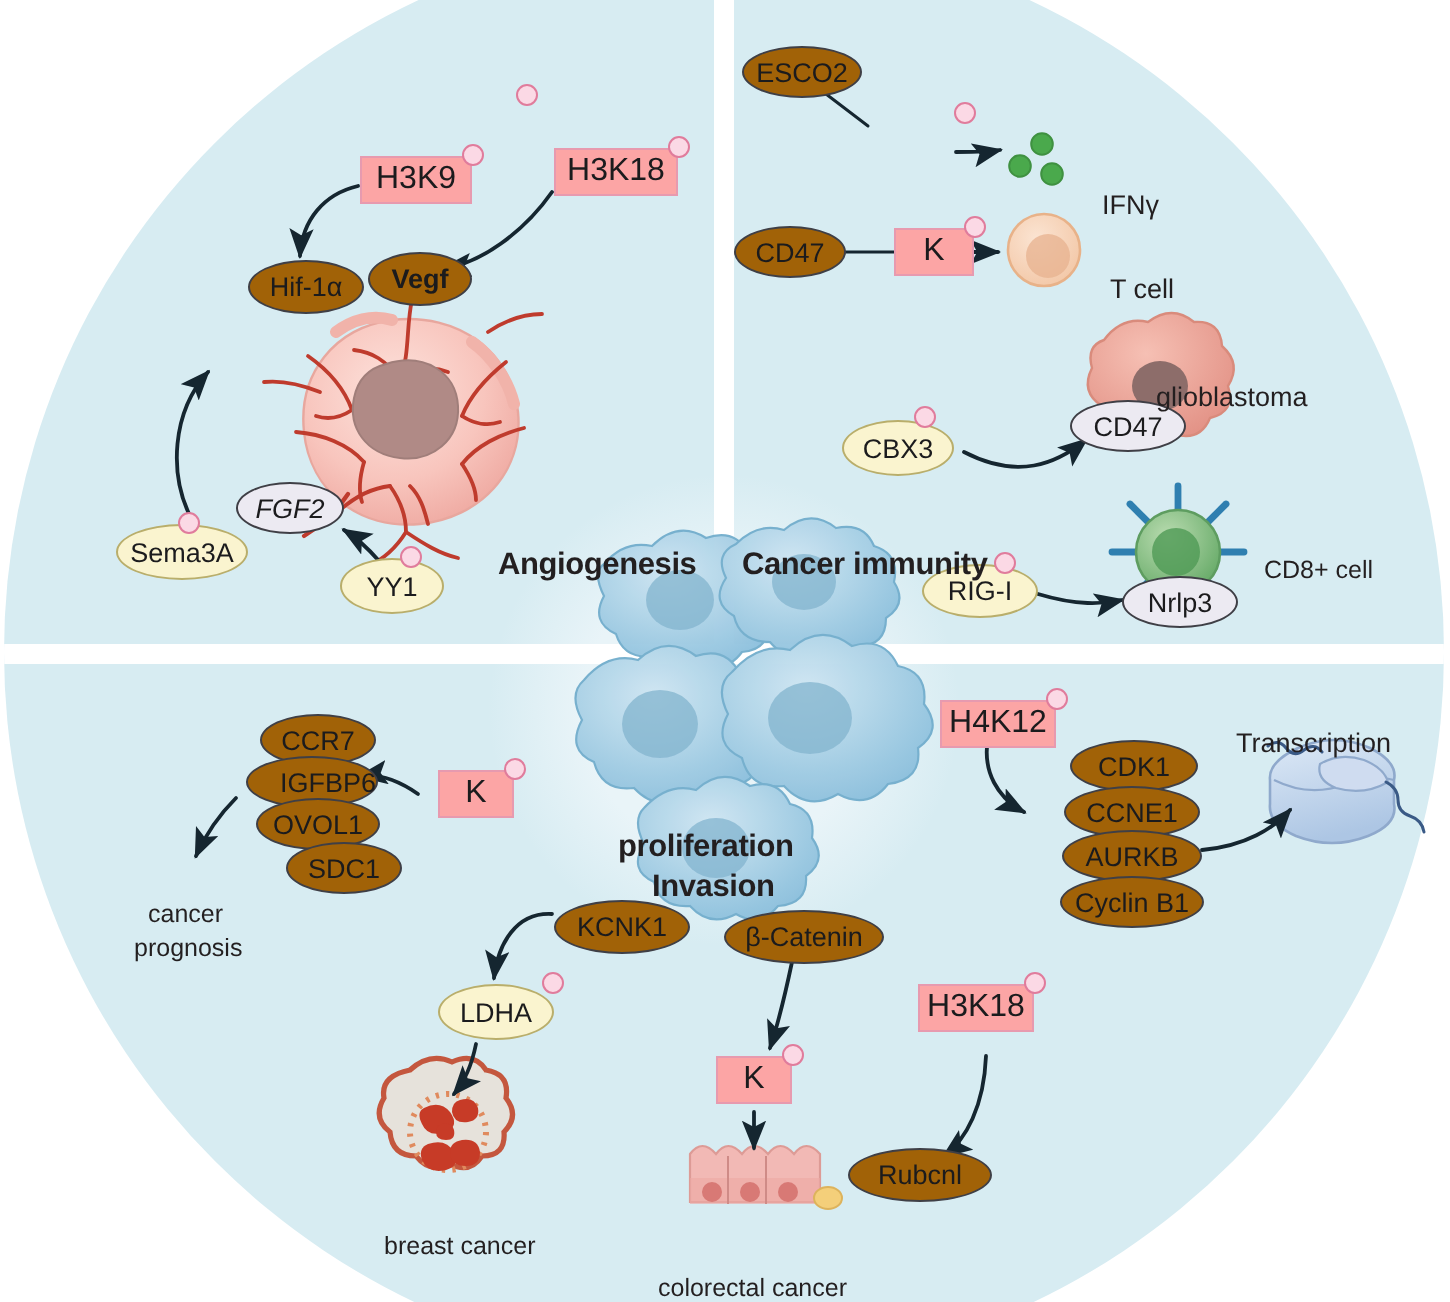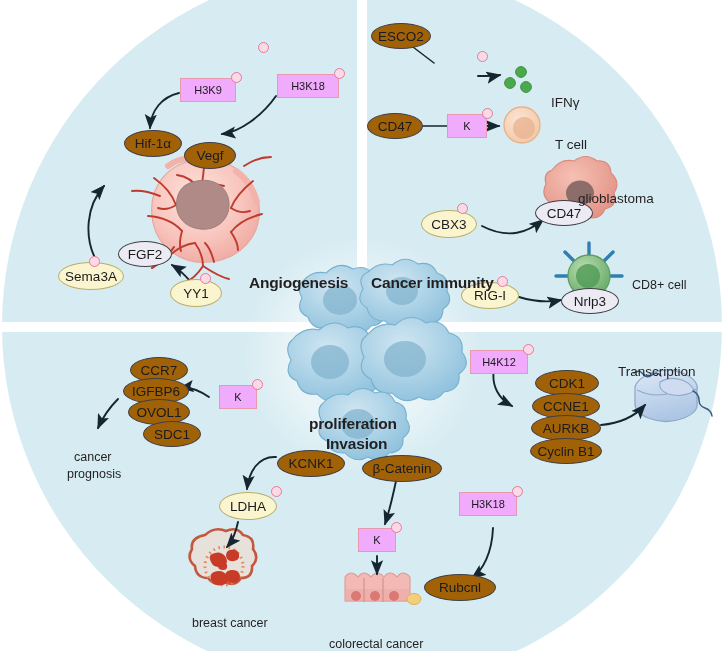--- a/index.html
+++ b/index.html
@@ -9,21 +9,21 @@
   .lbl{position:absolute;white-space:nowrap;color:#231f20;margin-top:19px;}
   .sect-title{font-weight:bold;font-size:15.5px;letter-spacing:-0.2px;}
   .plain{font-size:13.5px;}
   .plain-sm{font-size:12.5px;}
   
   .node{position:absolute;display:flex;align-items:center;justify-content:center;
         box-sizing:border-box;white-space:nowrap;color:#1b1b1d;}
   .ell{border:1.5px solid #3f3f46;border-radius:50%;background:#a16207;font-size:13.5px;}
   .ell-y{border:1.5px solid #b9ae6b;border-radius:50%;background:#faf4cf;font-size:13.5px;}
   .ell-w{border:1.5px solid #3f3f46;border-radius:50%;background:#eceaf2;font-size:13.5px;}
-  .box-k{border:1.6px solid #e79aaf;background:#f0abfc;font-size:11px;text-align:right;}
+  .box-k{border:1.6px solid #e79aaf;background:#fca5a5;font-size:16px;text-align:right;}
   .dot{position:absolute;width:11px;height:11px;border-radius:50%;
        background:#fbd9e5;border:1.6px solid #e07c9c;box-sizing:border-box;}
 </style>
 </head>
 <body>
 
 <div id="stage">
 
   <svg id="svgroot" viewBox="0 0 725 651">
     <defs>
@@ -240,25 +240,25 @@
   <div class="dot" style="left:231px;top:72px;"></div>
 
   <div class="node box-k" style="left:277px;top:74px;width:62px;height:24px;">
     <span>H3K18</span>
   </div>
   <div class="dot" style="left:334px;top:68px;"></div>
 
   <div class="node ell" style="left:124px;top:130px;width:58px;height:27px;">
     <span>Hif-1α</span>
   </div>
-  <div class="node ell" style="left:184px;top:142px;width:52px;height:27px;">
+  <div class="node ell" style="left:184px;top:126px;width:52px;height:27px;font-weight:bold;">
     <span>Vegf</span>
   </div>
 
-  <div class="node ell-w" style="left:118px;top:241px;width:54px;height:26px;">
+  <div class="node ell-w" style="left:118px;top:241px;width:54px;height:26px;font-style:italic;">
     <span>FGF2</span>
   </div>
 
   <div class="node ell-y" style="left:58px;top:262px;width:66px;height:28px;">
     <span>Sema3A</span>
   </div>
   <div class="dot" style="left:89px;top:256px;"></div>
 
   <div class="node ell-y" style="left:170px;top:279px;width:52px;height:28px;">
     <span>YY1</span>
@@ -301,21 +301,21 @@
   </div>
 
   <div class="lbl plain" style="left:551px;top:76px;">IFNγ</div>
   <div class="lbl plain" style="left:555px;top:118px;">T cell</div>
   <div class="lbl plain" style="left:578px;top:172px;">glioblastoma</div>
   <div class="lbl plain-sm" style="left:632px;top:259px;text-align:center;">CD8+ cell</div>
 
   <div class="node ell" style="left:130px;top:357px;width:58px;height:26px;">
     <span>CCR7</span>
   </div>
-  <div class="node ell" style="left:123px;top:378px;width:66px;height:26px;">
+  <div class="node ell" style="left:123px;top:378px;width:66px;height:26px;justify-content:flex-end;">
     <span>IGFBP6</span>
   </div>
   <div class="node ell" style="left:128px;top:399px;width:62px;height:26px;">
     <span>OVOL1</span>
   </div>
   <div class="node ell" style="left:143px;top:421px;width:58px;height:26px;">
     <span>SDC1</span>
   </div>
 
   <div class="node box-k" style="left:219px;top:385px;width:38px;height:24px;">

